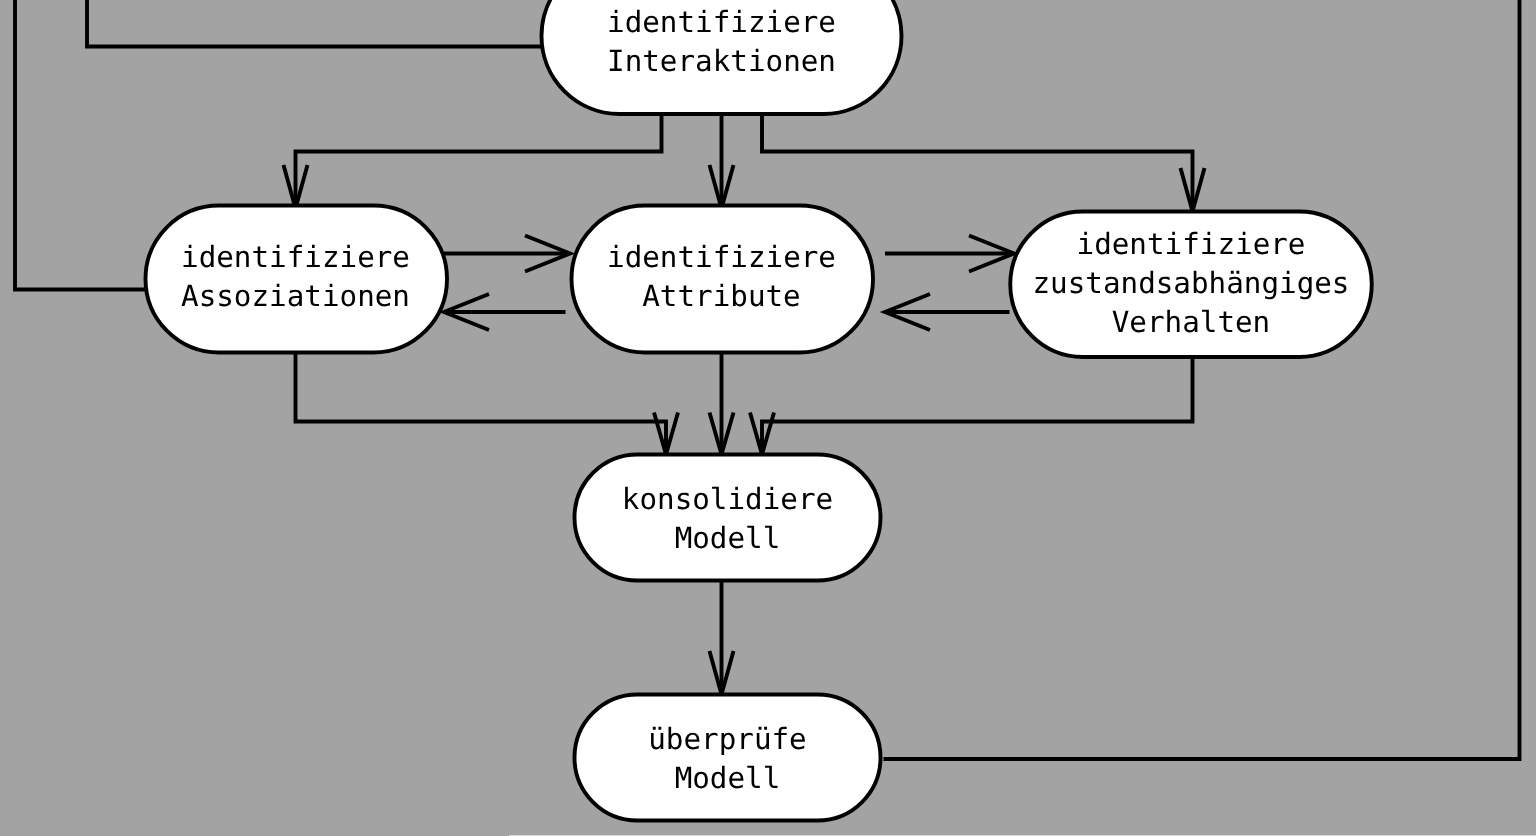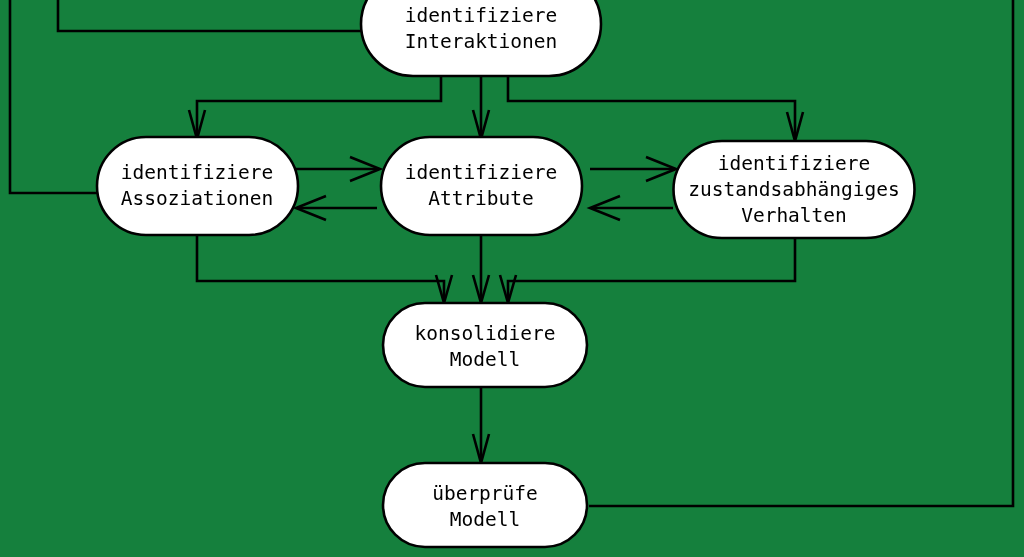--- a/index.html
+++ b/index.html
@@ -8,21 +8,21 @@
     background: #ffffff;
   }
   body {
     font-family: "DejaVu Sans Mono", "Liberation Mono", monospace;
   }
   #diagram-root {
     position: relative;
     width: 1024px;
     height: 557px;
     overflow: hidden;
-    background: #15803d;
+    background: #a3a3a3;
   }
   #flow-svg {
     position: absolute;
     left: 0;
     top: 0;
     width: 1024px;
     height: 557px;
     display: block;
   }
   .node-shape {

